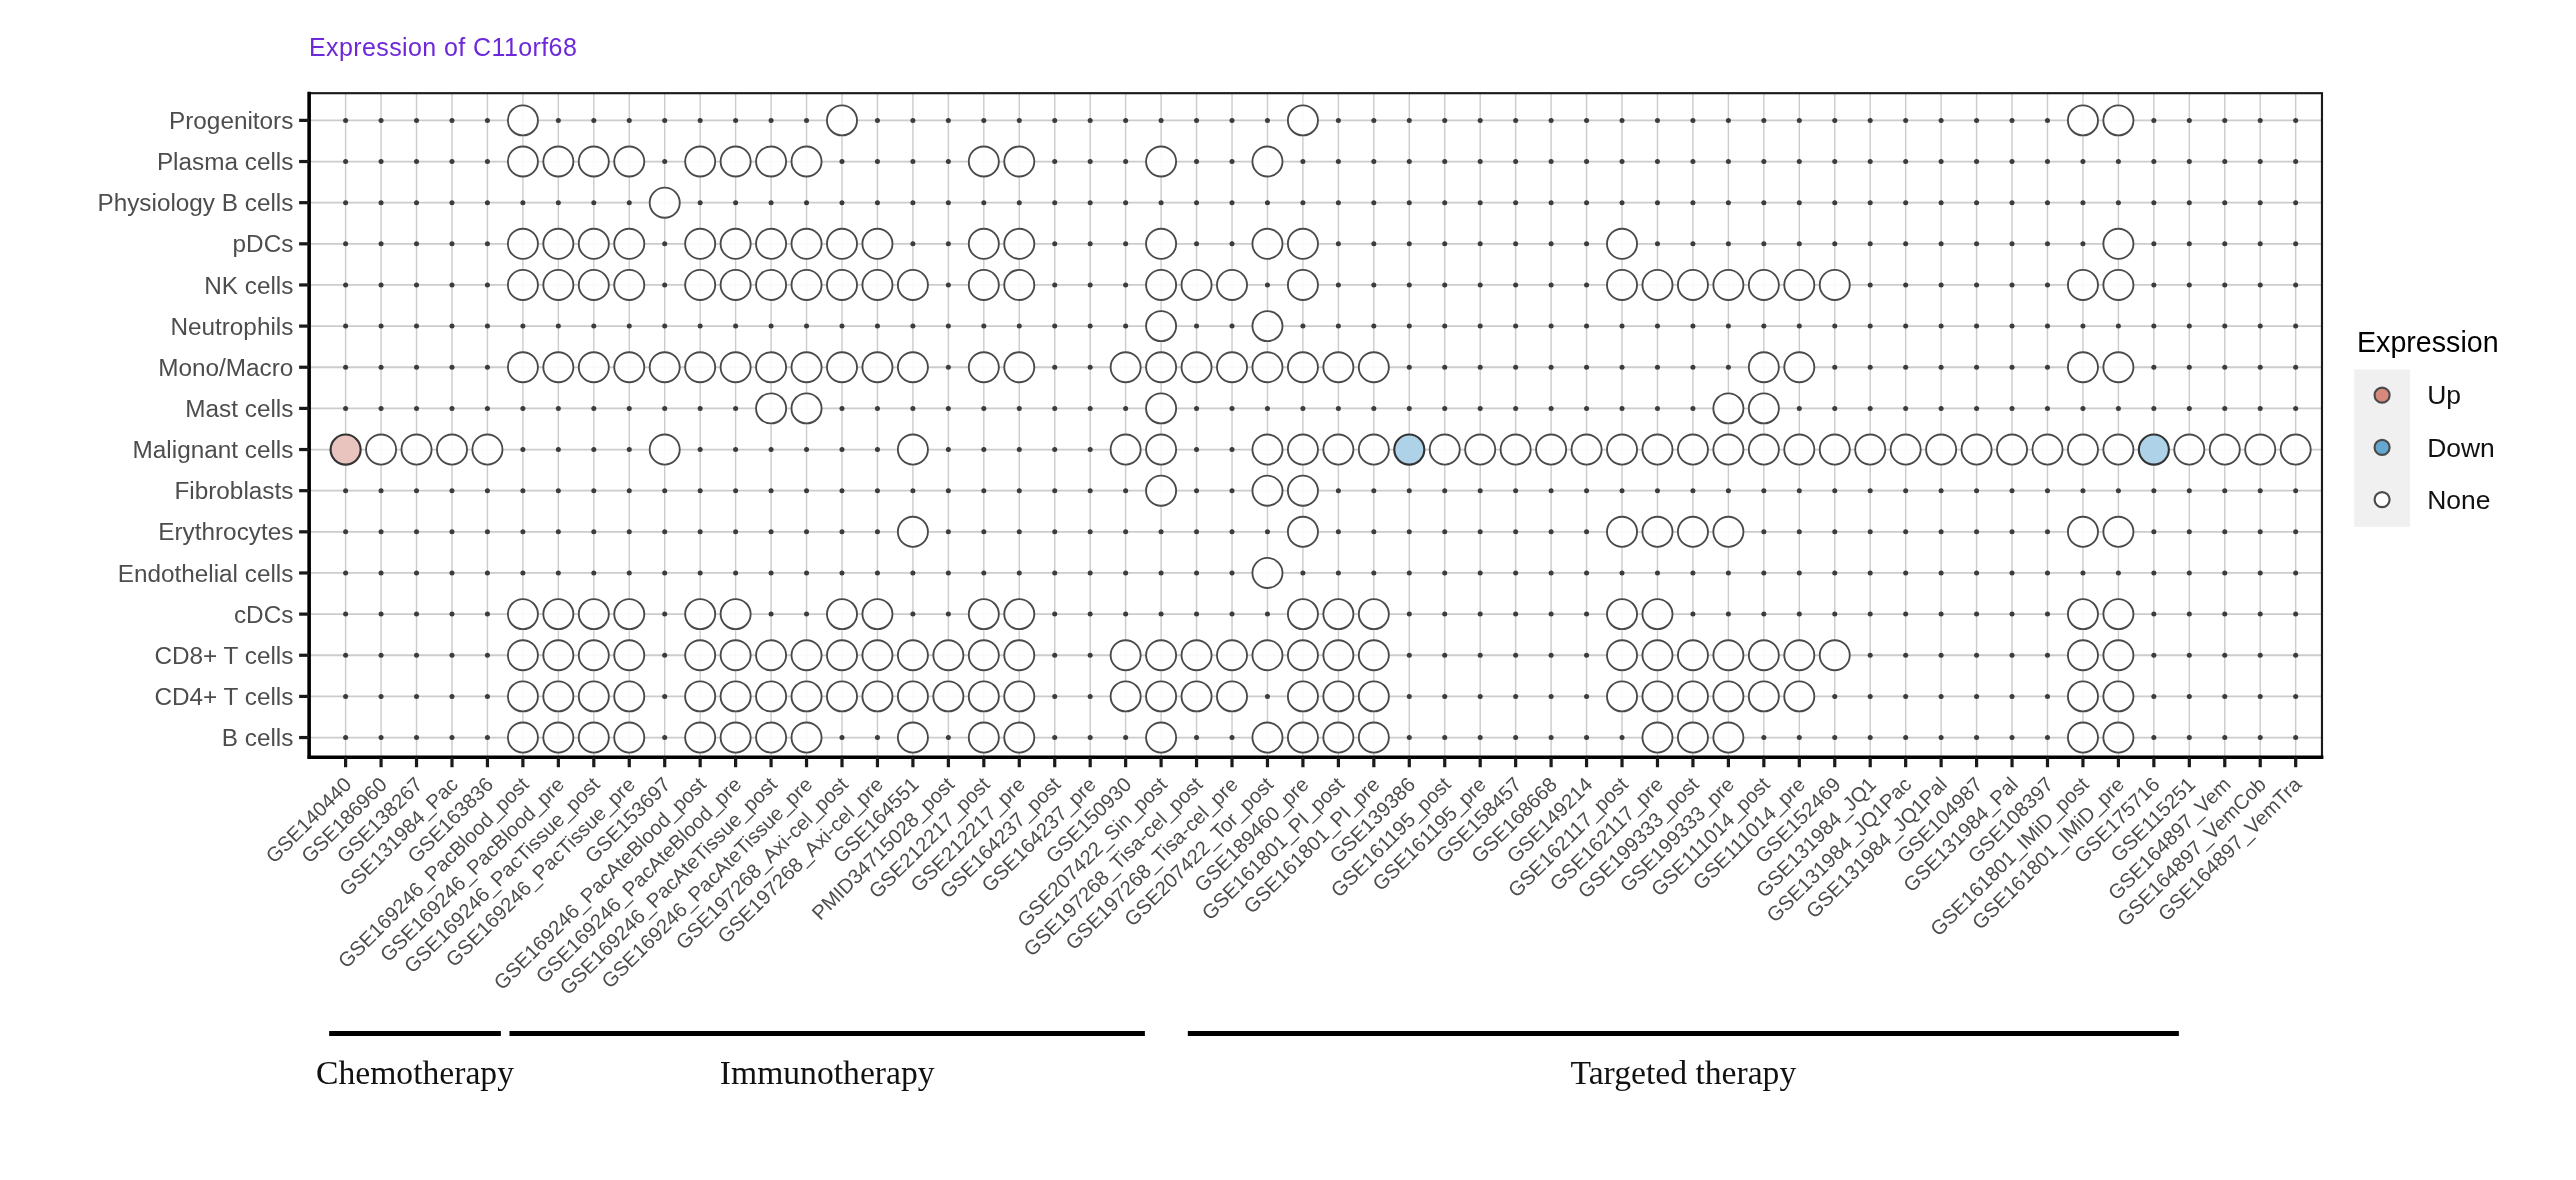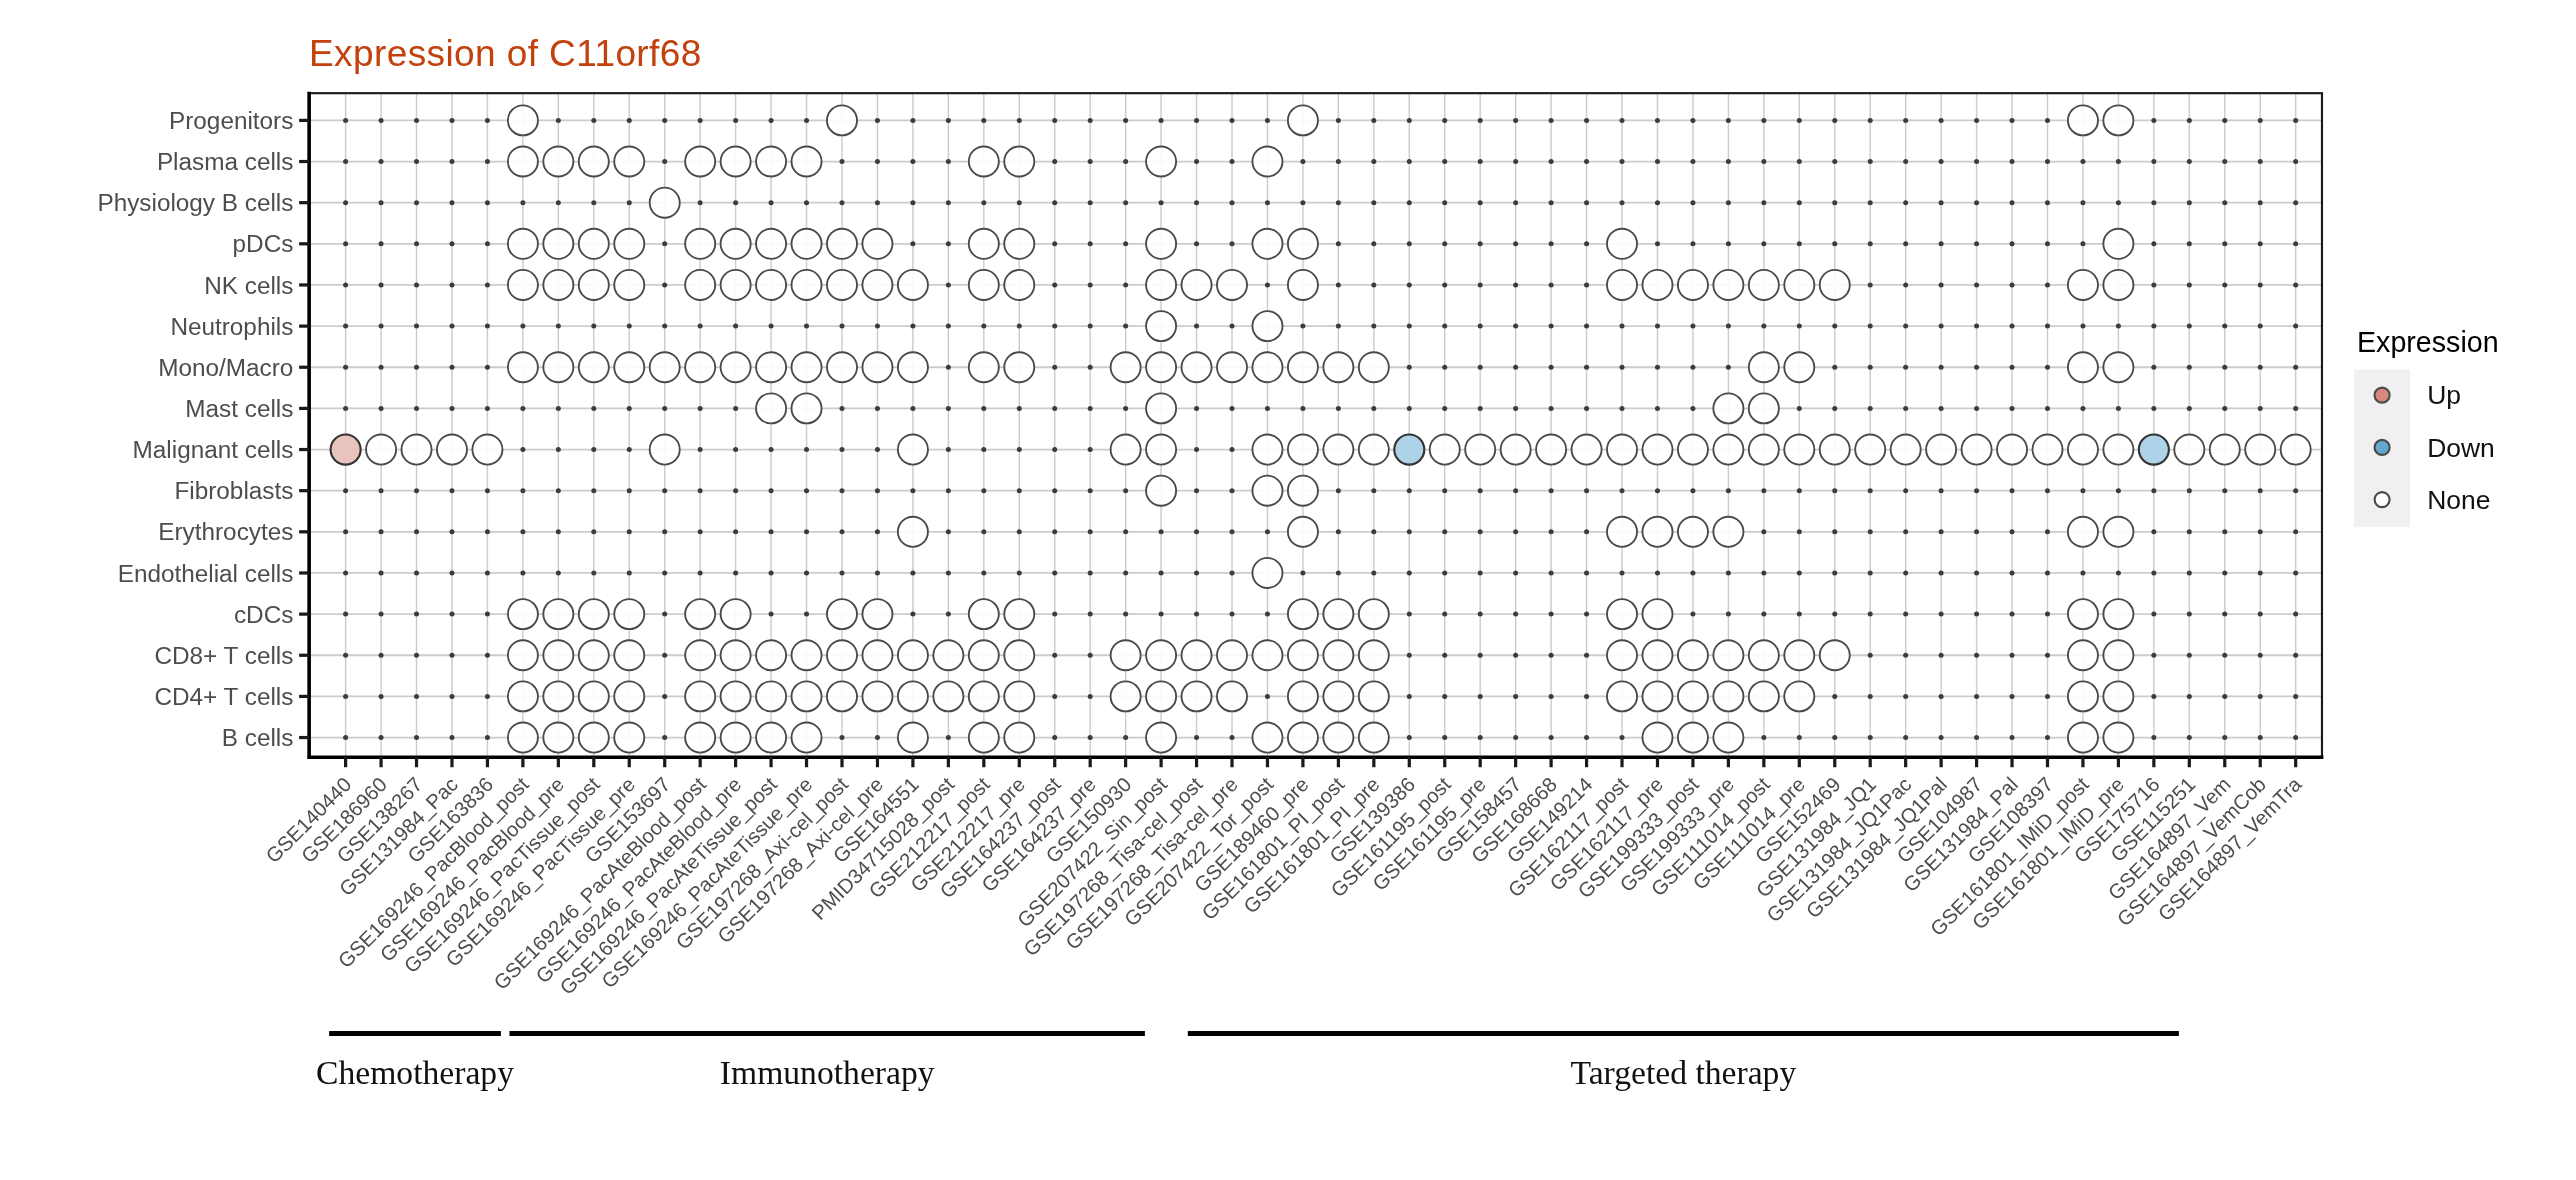--- a/index.html
+++ b/index.html
@@ -1,18 +1,18 @@
 <!DOCTYPE html>
 <html style="font-size:11.4px"><head>
 <meta charset="utf-8">
 <style>
   html,body{margin:0;padding:0;background:#ffffff;}
   .canvas{position:relative;width:2576px;height:1181px;background:#ffffff;overflow:hidden;
           font-family:"Liberation Sans",sans-serif;}
-  .title{position:absolute;left:309px;top:33px;font-size:37px;color:#c2410c;letter-spacing:0.4px;}
+  .title{position:absolute;left:309px;top:33px;font-size:25px;color:#6d28d9;letter-spacing:0.4px;}
   #plot-svg{position:absolute;left:0;top:0;}
 </style>
 </head>
 <body>
 
 <div class="canvas">
   <div class="title">Expression of C11orf68</div>
   <svg id="plot-svg" width="2576" height="1181" viewBox="0 0 3600 1650" xmlns="http://www.w3.org/2000/svg">
       <line x1="483" y1="130" x2="483" y2="1058" stroke="#cccccc" stroke-width="2"></line>
       <line x1="532.55" y1="130" x2="532.55" y2="1058" stroke="#cccccc" stroke-width="2"></line>

